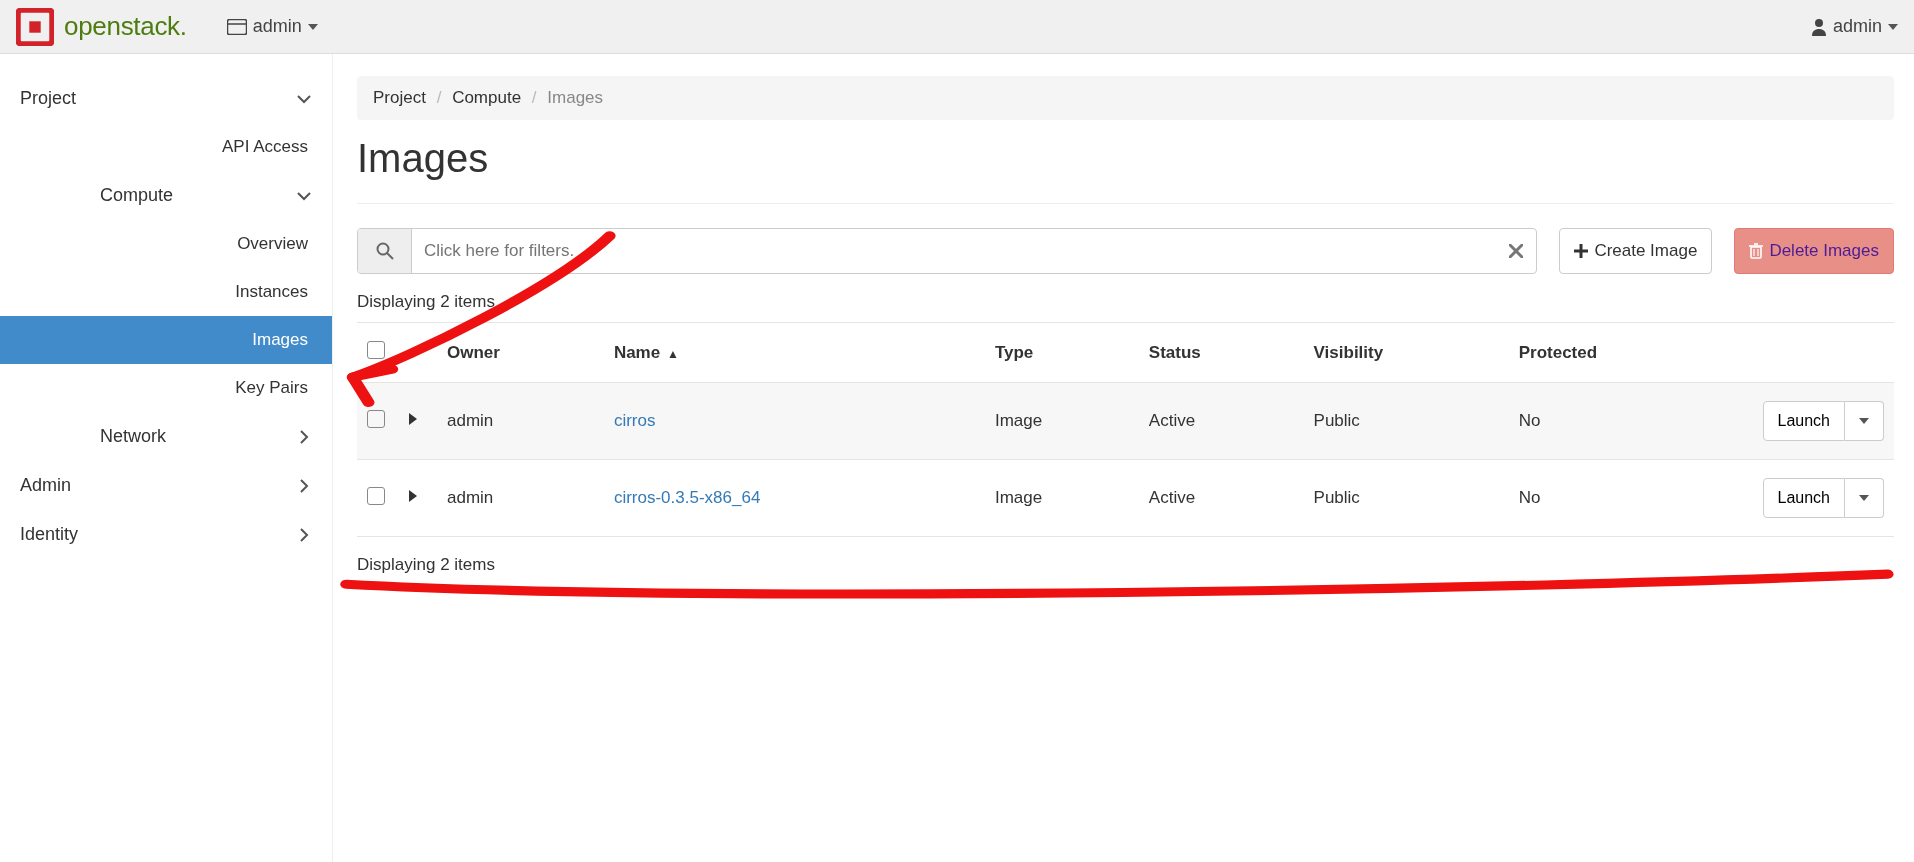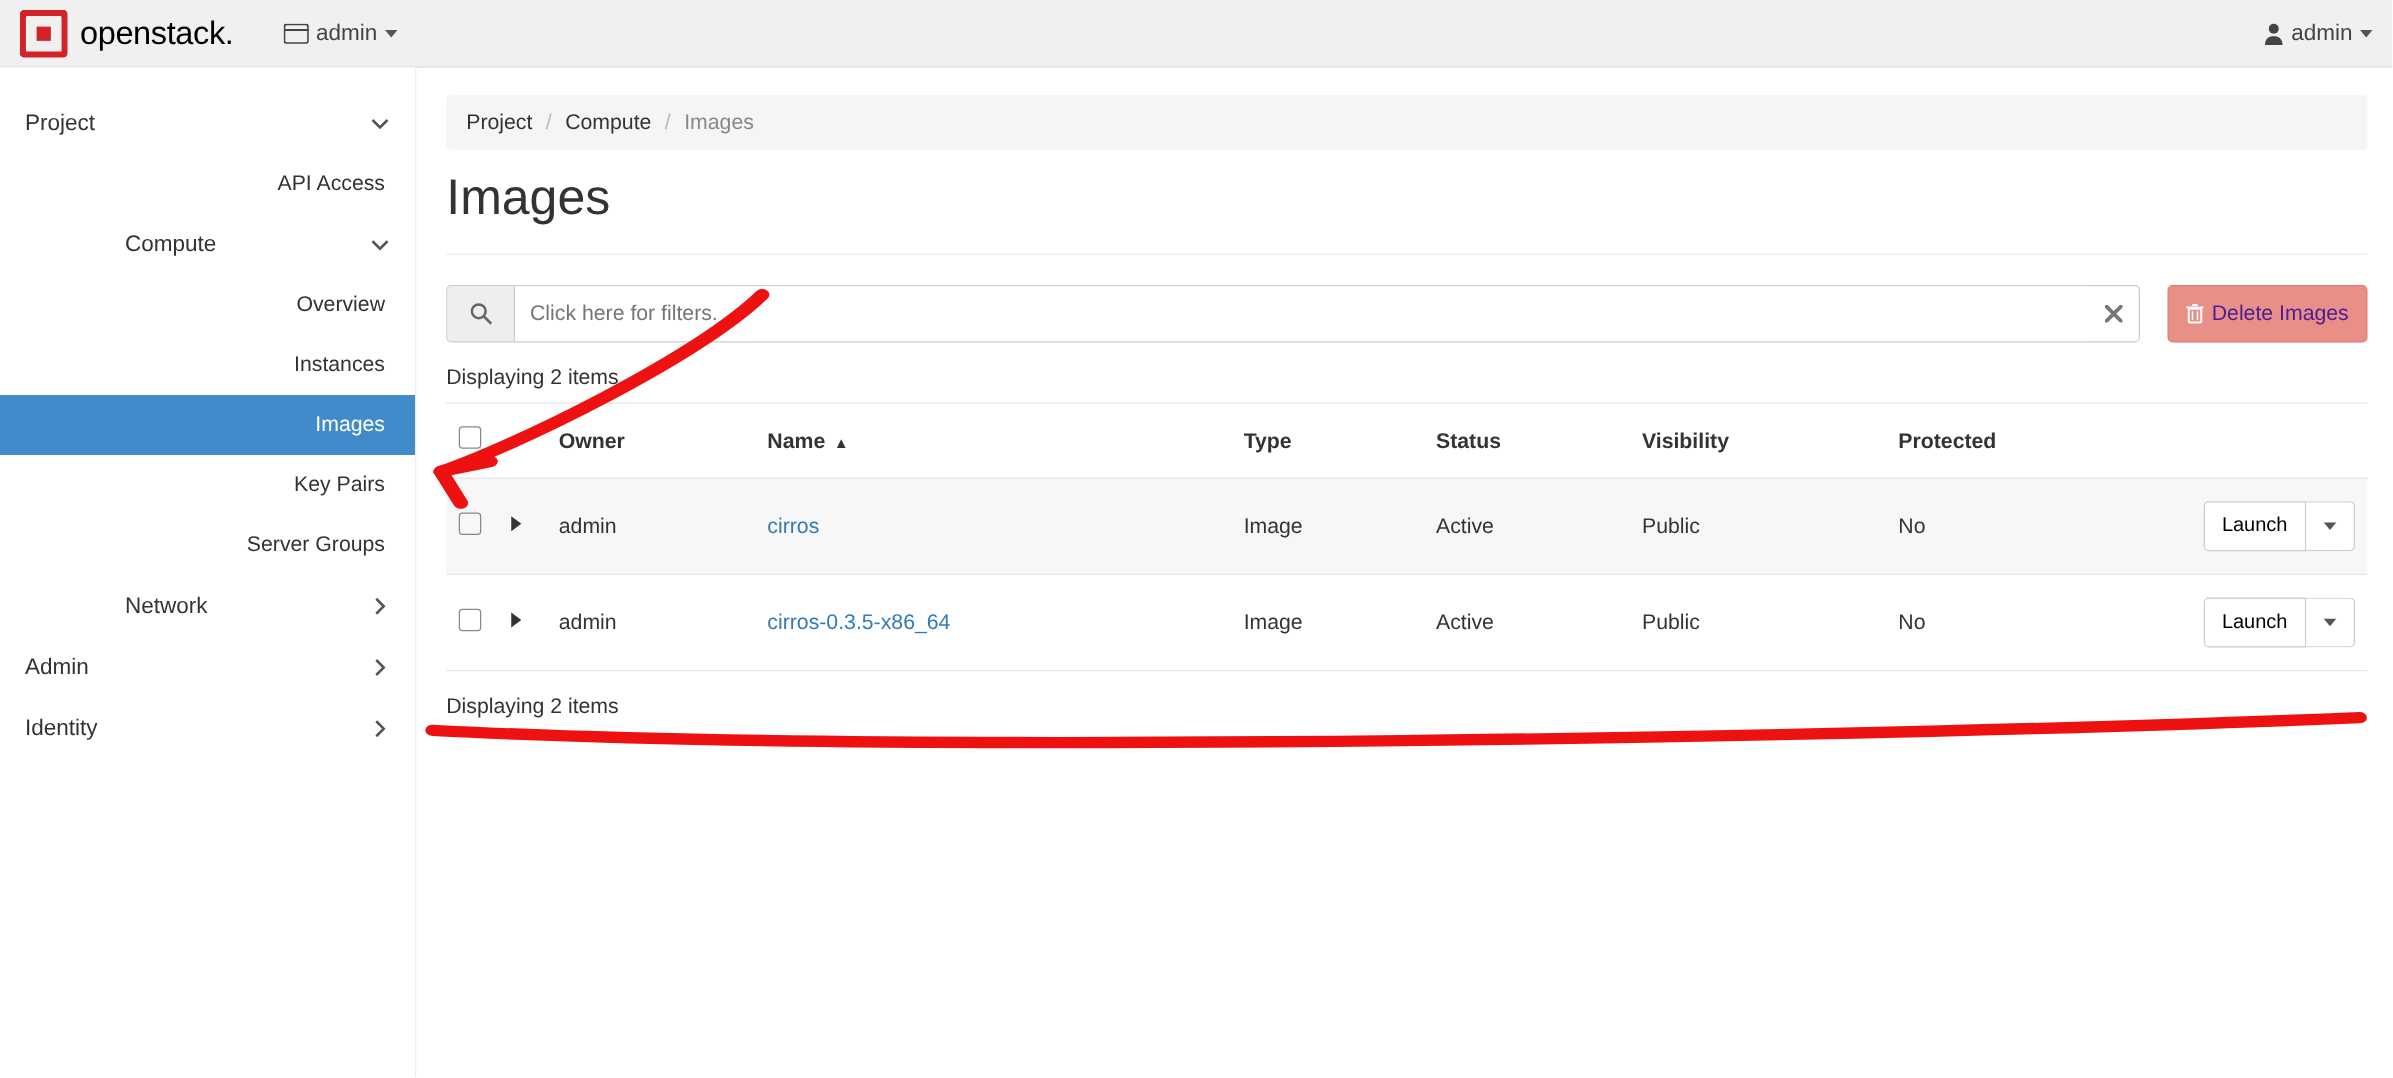--- a/index.html
+++ b/index.html
@@ -26,21 +26,21 @@
     margin-right: 40px;
   }
   .logo-mark {
     width: 38px;
     height: 38px;
     margin-right: 10px;
   }
   .logo-text {
     font-size: 26px;
     font-weight: 500;
-    color: #000000;
+    color: #4d7c0f;
     letter-spacing: -0.3px;
   }
   .nav-project-selector, .nav-user-selector {
     display: flex;
     align-items: center;
     color: #444;
     font-size: 18px;
     cursor: pointer;
   }
   .nav-project-selector svg,
@@ -286,23 +286,20 @@
     </div>
     <div class="side-sub">
       <span>Instances</span>
     </div>
     <div class="side-sub active">
       <span>Images</span>
     </div>
     <div class="side-sub">
       <span>Key Pairs</span>
     </div>
-    <div class="side-sub">
-      <span>Server Groups</span>
-    </div>
 
     <div class="side-item" style="padding-left:100px">
       <span>Network</span>
       <svg class="side-expand-icon" viewBox="0 0 16 16">
           <path d="M5 2l6 6-6 6" fill="none" stroke="#555" stroke-width="2"></path>
         </svg>
     </div>
 
     <div class="side-item">
       <span>Admin</span>
@@ -339,20 +336,27 @@
           </svg>
         </div>
         <input class="filter-input" placeholder="Click here for filters." style="">
         <div class="filter-clear">
           <svg width="14" height="14" viewBox="0 0 14 14">
             <line x1="1" y1="1" x2="13" y2="13" stroke="#777" stroke-width="3" stroke-linecap="round"></line>
             <line x1="13" y1="1" x2="1" y2="13" stroke="#777" stroke-width="3" stroke-linecap="round"></line>
           </svg>
         </div>
       </div>
+      <button class="btn">
+        <svg width="14" height="14" viewBox="0 0 14 14">
+          <line x1="7" y1="0" x2="7" y2="14" stroke="#333" stroke-width="3"></line>
+          <line x1="0" y1="7" x2="14" y2="7" stroke="#333" stroke-width="3"></line>
+        </svg>
+        <span>Create Image</span>
+      </button>
       <button class="btn btn-danger">
         <svg width="14" height="16" viewBox="0 0 14 16">
           <rect x="2" y="4" width="10" height="11" rx="1" fill="none" stroke="#fff" stroke-width="1.6"></rect>
           <line x1="0" y1="3" x2="14" y2="3" stroke="#fff" stroke-width="1.6"></line>
           <line x1="5" y1="1" x2="9" y2="1" stroke="#fff" stroke-width="1.6"></line>
           <line x1="5" y1="6" x2="5" y2="13" stroke="#fff" stroke-width="1.2"></line>
           <line x1="9" y1="6" x2="9" y2="13" stroke="#fff" stroke-width="1.2"></line>
         </svg>
         <span>Delete Images</span>
       </button>

